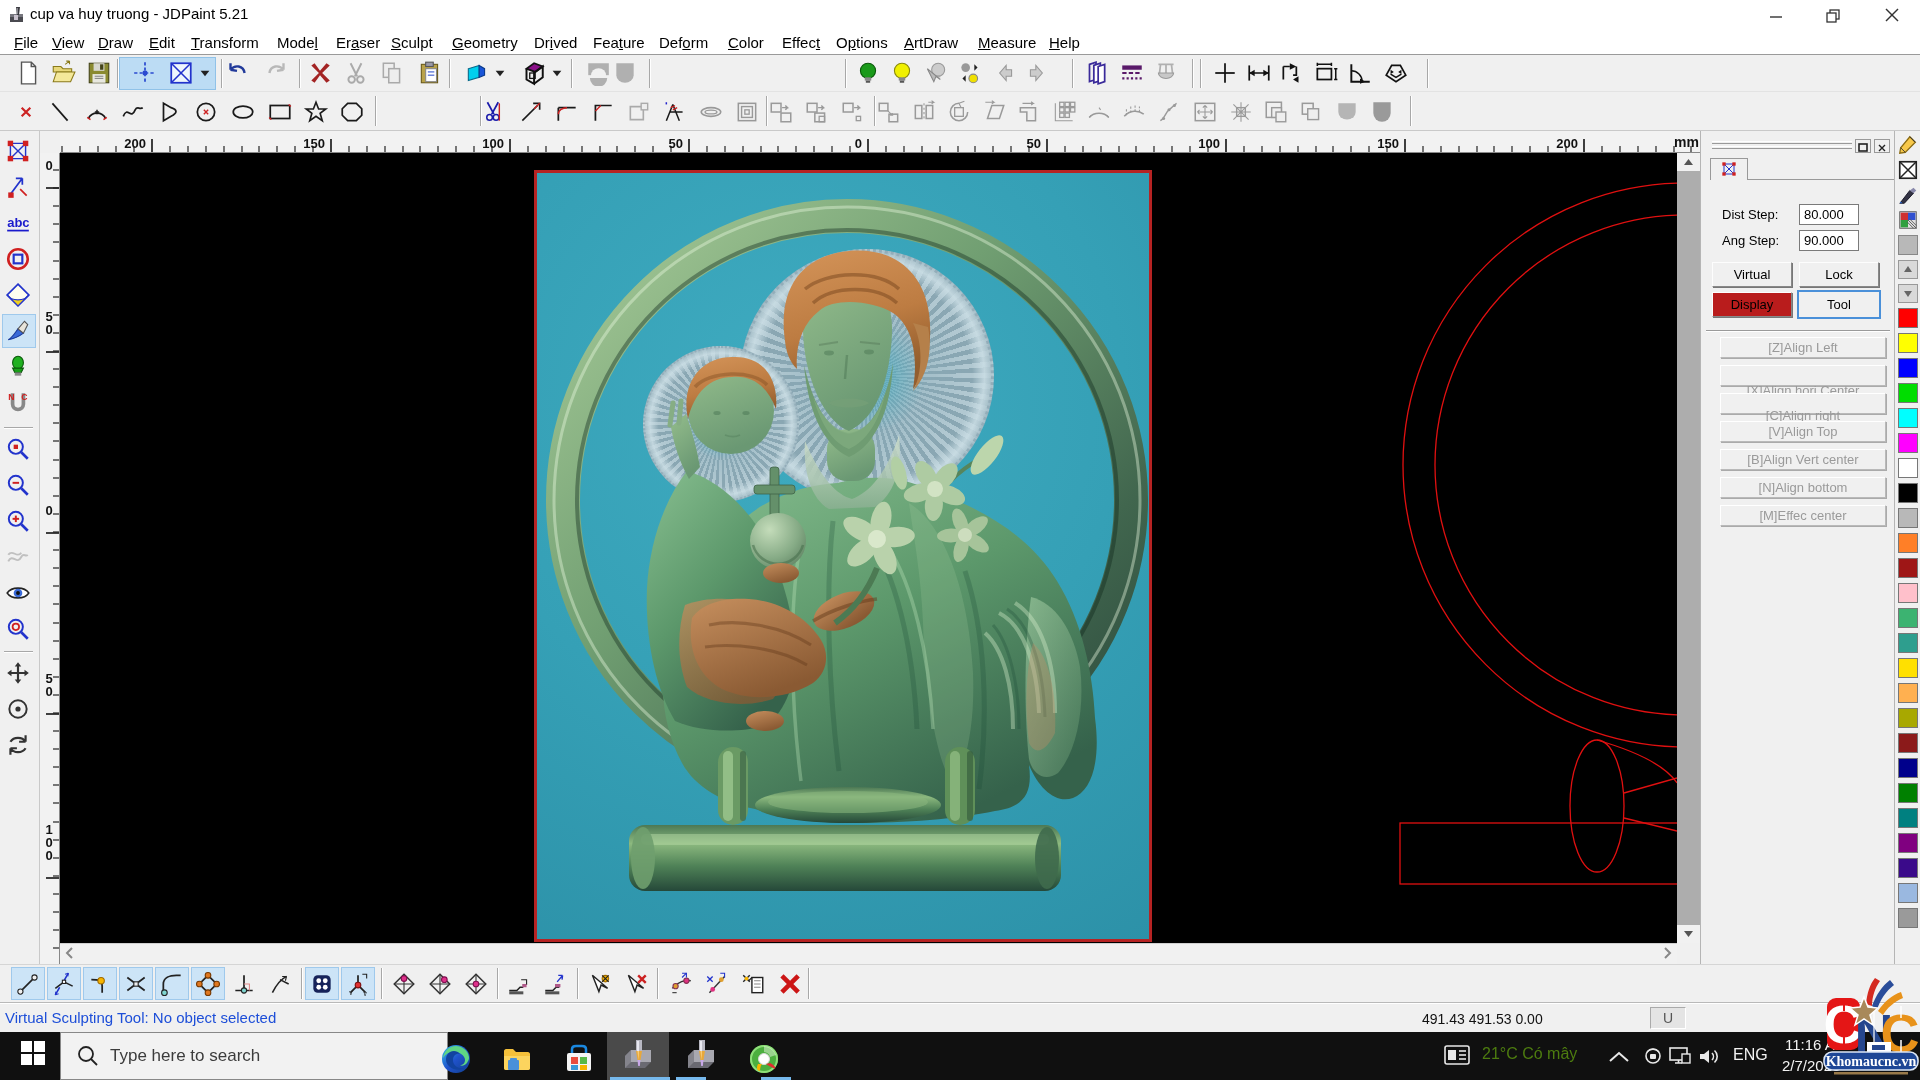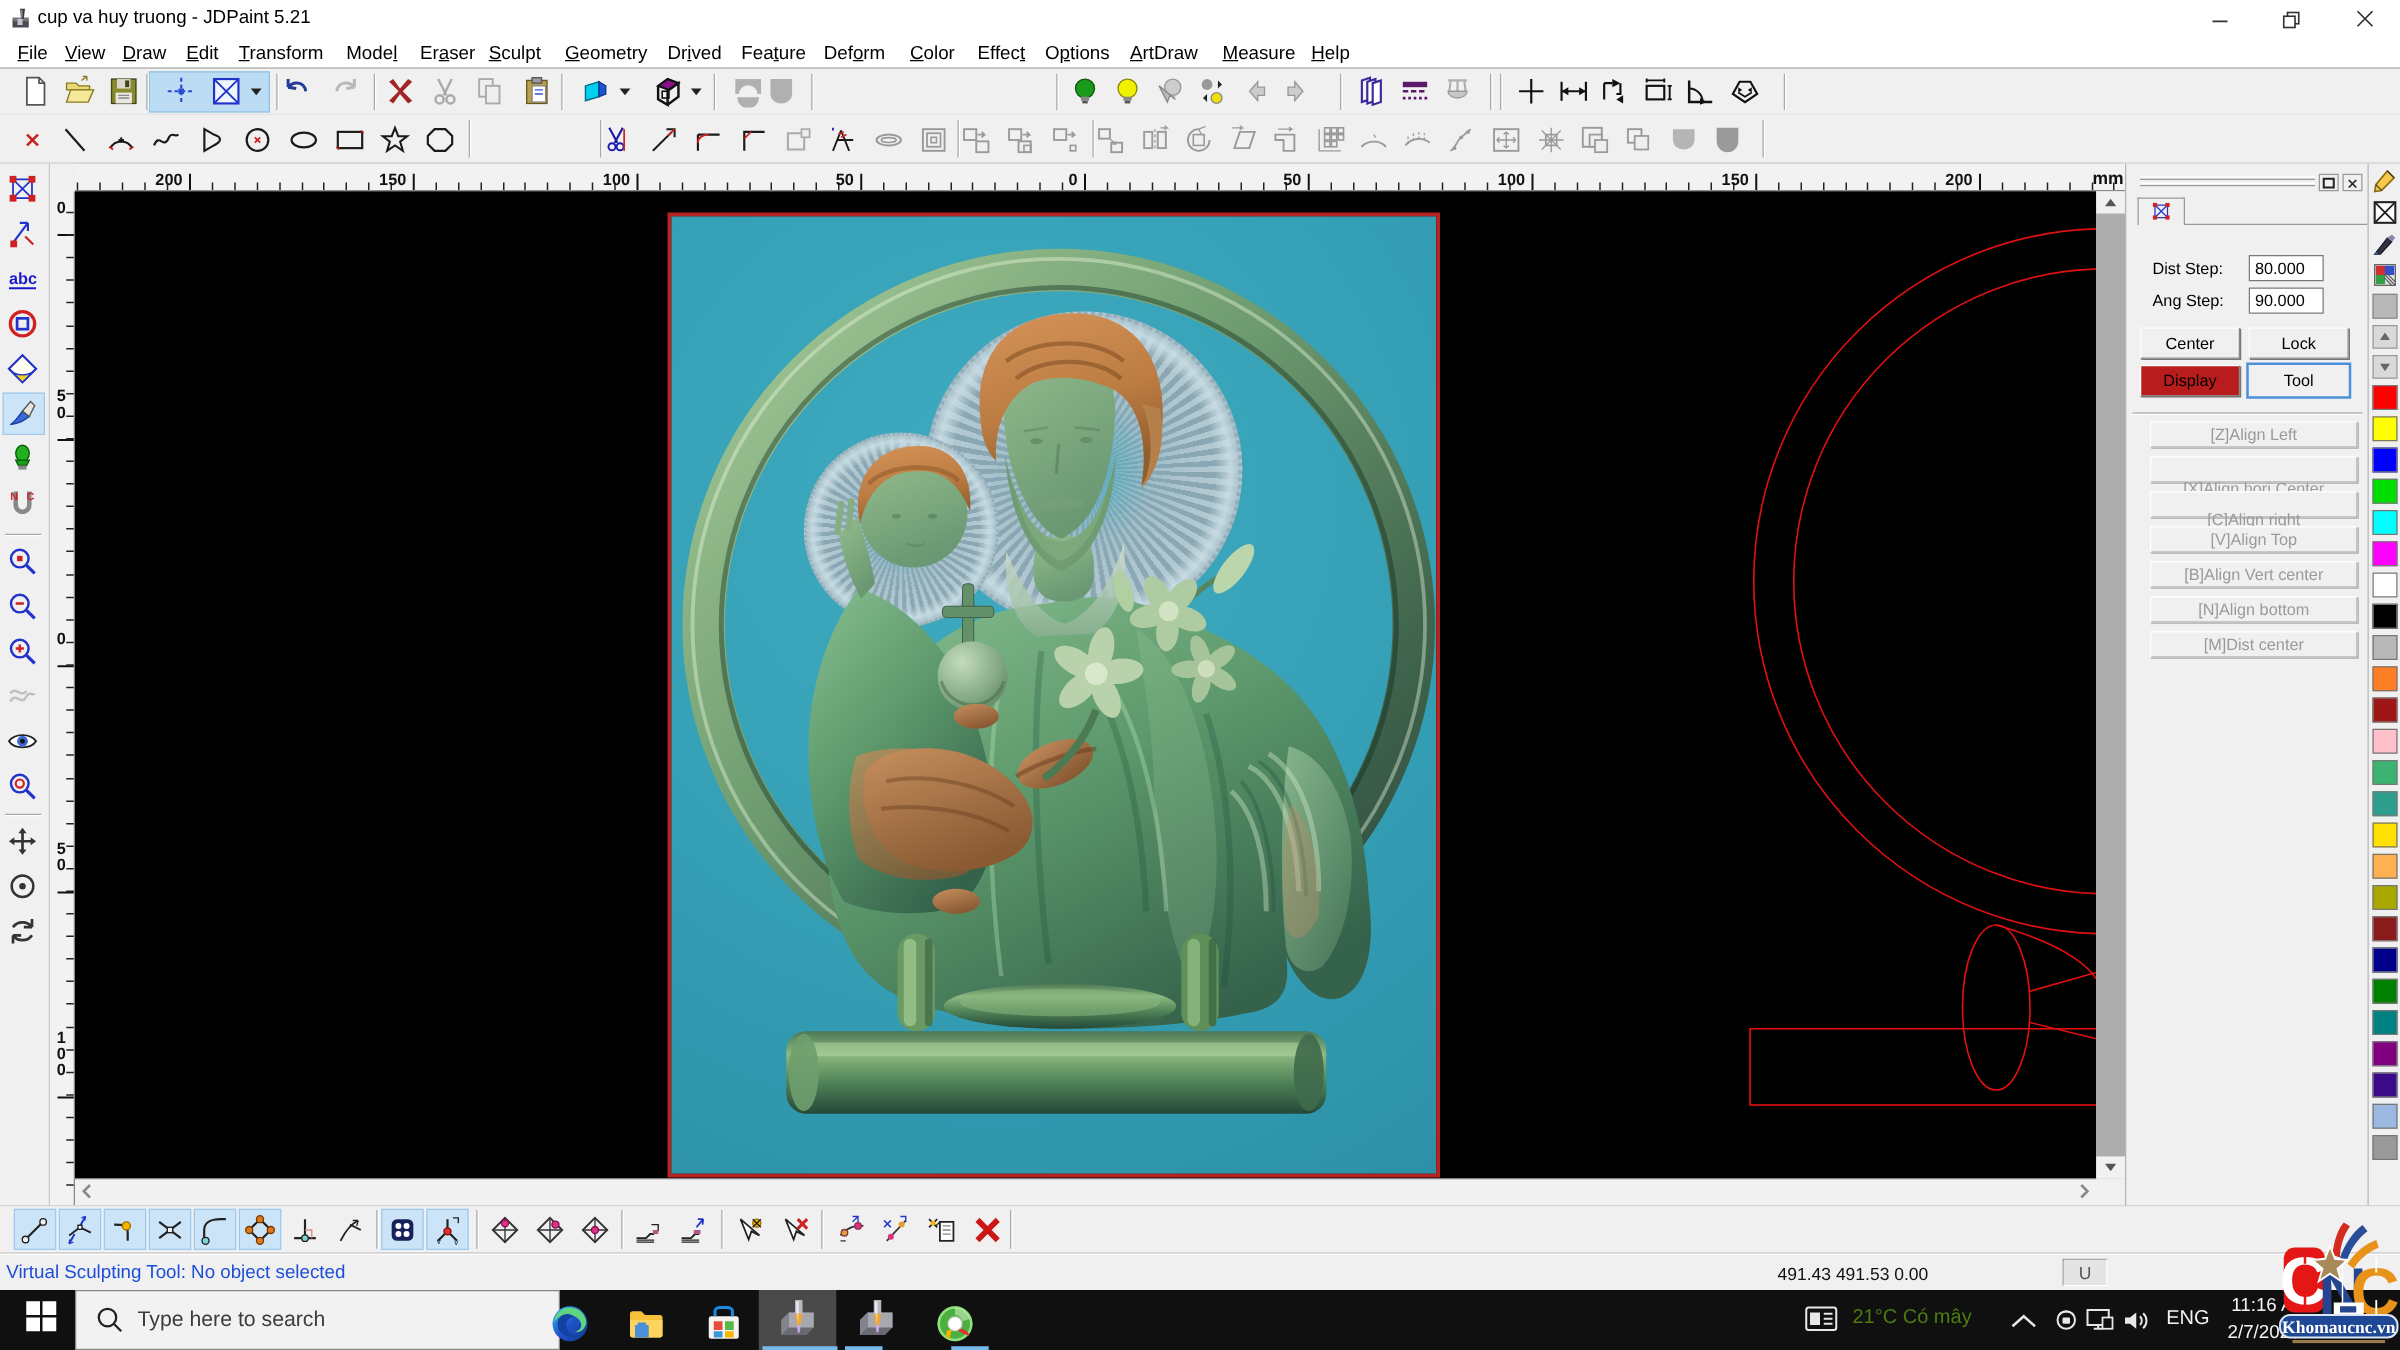--- a/index.html
+++ b/index.html
@@ -824,32 +824,32 @@
       <rect x="16" y="4" width="4" height="4"></rect>
       <rect x="4" y="16" width="4" height="4"></rect>
       <rect x="16" y="16" width="4" height="4"></rect>
     </g>
   </svg>
 <div style="position:absolute;left:1748px;top:179px;width:146px;height:1px;background:#999"></div>
 <div style="position:absolute;left:1722px;top:207px;font-size:13px;color:#000">Dist Step:</div>
 <div style="position:absolute;left:1722px;top:233px;font-size:13px;color:#000">Ang Step:</div>
 <div style="position:absolute;left:1799px;top:204px;width:60px;height:21px;background:#fff;border:1px solid #7a7a7a;font-size:13px;color:#000;padding:2px 0 0 4px">80.000</div>
 <div style="position:absolute;left:1799px;top:230px;width:60px;height:21px;background:#fff;border:1px solid #7a7a7a;font-size:13px;color:#000;padding:2px 0 0 4px">90.000</div>
-<div style="position:absolute;background:#f0f0f0;border:1px solid #888;border-top-color:#fdfdfd;border-left-color:#fdfdfd;box-shadow:1px 1px 0 #777;font-size:13px;color:#000;text-align:center;left:1712px;top:262px;width:80px;height:25px;padding-top:4px">Center</div>
+<div style="position:absolute;background:#f0f0f0;border:1px solid #888;border-top-color:#fdfdfd;border-left-color:#fdfdfd;box-shadow:1px 1px 0 #777;font-size:13px;color:#000;text-align:center;left:1712px;top:262px;width:80px;height:25px;padding-top:4px">Virtual</div>
 <div style="position:absolute;background:#f0f0f0;border:1px solid #888;border-top-color:#fdfdfd;border-left-color:#fdfdfd;box-shadow:1px 1px 0 #777;font-size:13px;color:#000;text-align:center;left:1799px;top:262px;width:80px;height:25px;padding-top:4px">Lock</div>
 <div style="position:absolute;background:#b91c1c;border:1px solid #888;border-top-color:#fdfdfd;border-left-color:#fdfdfd;box-shadow:1px 1px 0 #777;font-size:13px;color:#000;text-align:center;left:1712px;top:292px;width:80px;height:25px;padding-top:4px">Display</div>
 <div style="position:absolute;left:1797px;top:290px;width:84px;height:29px;background:#f0f0f0;border:2px solid #4a90d9;font-size:13px;color:#000;text-align:center;padding-top:5px">Tool</div>
 <div style="position:absolute;left:1706px;top:330px;width:184px;height:2px;border-top:1px solid #9a9a9a;border-bottom:1px solid #fff"></div>
 <div style="position:absolute;left:1720px;top:337px;width:166px;height:21px;background:#f0f0f0;border:1px solid #b9b9b9;border-top-color:#fff;border-left-color:#fff;box-shadow:1px 1px 0 #aaa;font-size:13px;color:#9a9a9a;text-align:center;padding-top:2px">[Z]Align Left</div>
 <div style="position:absolute;left:1720px;top:365px;width:166px;height:21px;background:#f0f0f0;border:1px solid #b9b9b9;border-top-color:#fff;border-left-color:#fff;box-shadow:1px 1px 0 #aaa;font-size:13px;color:#9a9a9a;text-align:center;padding-top:17px">[X]Align hori Center</div>
 <div style="position:absolute;left:1720px;top:393px;width:166px;height:21px;background:#f0f0f0;border:1px solid #b9b9b9;border-top-color:#fff;border-left-color:#fff;box-shadow:1px 1px 0 #aaa;font-size:13px;color:#9a9a9a;text-align:center;padding-top:14px">[C]Align right</div>
 <div style="position:absolute;left:1720px;top:421px;width:166px;height:21px;background:#f0f0f0;border:1px solid #b9b9b9;border-top-color:#fff;border-left-color:#fff;box-shadow:1px 1px 0 #aaa;font-size:13px;color:#9a9a9a;text-align:center;padding-top:2px">[V]Align Top</div>
 <div style="position:absolute;left:1720px;top:449px;width:166px;height:21px;background:#f0f0f0;border:1px solid #b9b9b9;border-top-color:#fff;border-left-color:#fff;box-shadow:1px 1px 0 #aaa;font-size:13px;color:#9a9a9a;text-align:center;padding-top:2px">[B]Align Vert center</div>
 <div style="position:absolute;left:1720px;top:477px;width:166px;height:21px;background:#f0f0f0;border:1px solid #b9b9b9;border-top-color:#fff;border-left-color:#fff;box-shadow:1px 1px 0 #aaa;font-size:13px;color:#9a9a9a;text-align:center;padding-top:2px">[N]Align bottom</div>
-<div style="position:absolute;left:1720px;top:505px;width:166px;height:21px;background:#f0f0f0;border:1px solid #b9b9b9;border-top-color:#fff;border-left-color:#fff;box-shadow:1px 1px 0 #aaa;font-size:13px;color:#9a9a9a;text-align:center;padding-top:2px">[M]Dist center</div>
+<div style="position:absolute;left:1720px;top:505px;width:166px;height:21px;background:#f0f0f0;border:1px solid #b9b9b9;border-top-color:#fff;border-left-color:#fff;box-shadow:1px 1px 0 #aaa;font-size:13px;color:#9a9a9a;text-align:center;padding-top:2px">[M]Effec center</div>
 <div style="position:absolute;left:1894px;top:131px;width:26px;height:872px;background:#f0f0f0;border-left:1px solid #b5b5b5"></div>
 <svg style="position:absolute;left:1897px;top:134px" width="22" height="22" viewBox="0 0 24 24">
     <path d="M14 3 L20 9 L9 20 L3 21 L4 15 Z" fill="#f7c84a" stroke="#8a6a10" stroke-width="1.4"></path>
     <path d="M14 3 L20 9" stroke="#333"></path>
     <path d="M4 15 L9 20" stroke="#333"></path>
   </svg>
 <svg style="position:absolute;left:1897px;top:159px" width="22" height="22" viewBox="0 0 24 24">
     <rect x="3" y="3" width="18" height="18" fill="#fff" stroke="#222" stroke-width="1.8"></rect>
     <path d="M3 3 L21 21 M21 3 L3 21" stroke="#222" stroke-width="1.6"></path>
   </svg>

